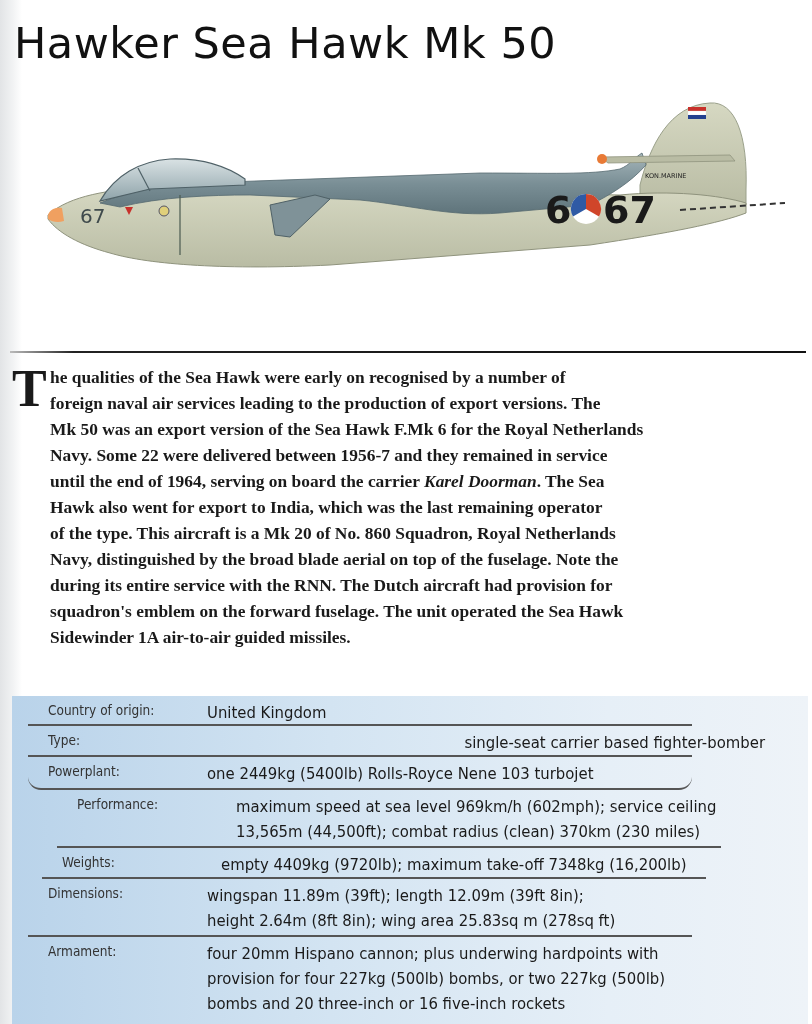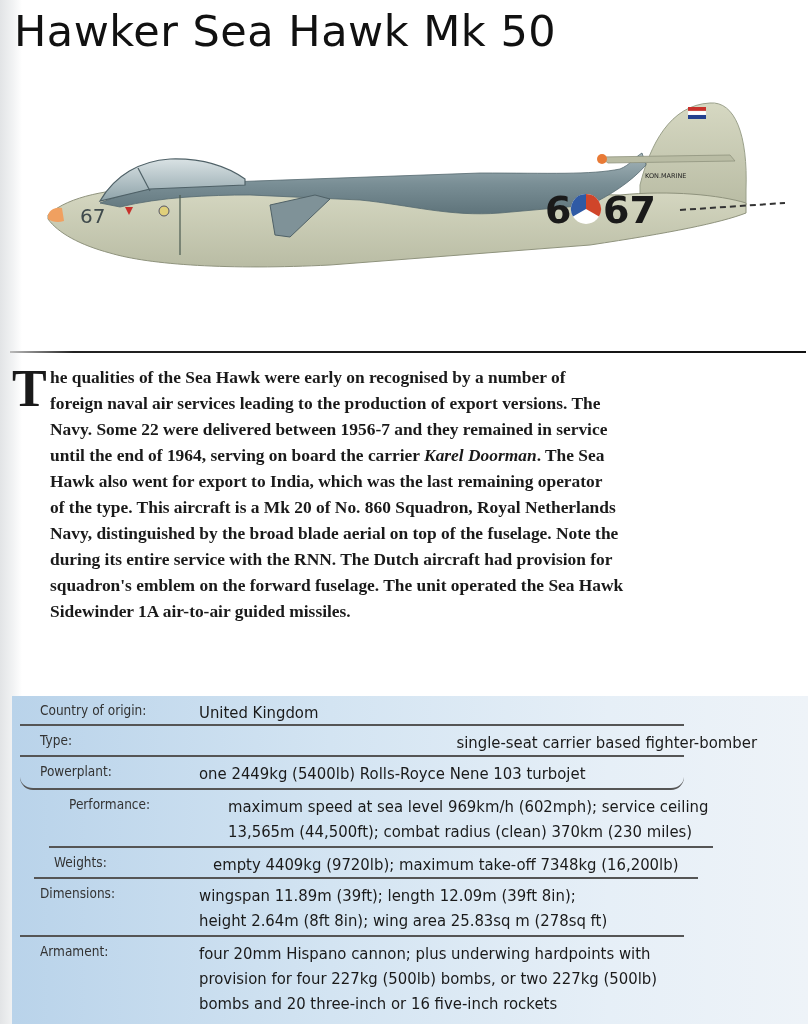--- a/index.html
+++ b/index.html
@@ -6,21 +6,21 @@
     body {
       width: 812px; height: 1024px; overflow: hidden; position: relative;
       background: #ffffff;
       font-family: "Liberation Sans", sans-serif;
     }
     .gutter {
       position: absolute; left: 0; top: 0; width: 22px; height: 1024px;
       background: linear-gradient(to right, #e2e4e6 0%, #f2f3f4 60%, #ffffff 100%);
     }
     .title {
-      position: absolute; left: 14px; top: 6px;
+      position: absolute; left: 14px; top: 18px;
       font-family: "DejaVu Sans", sans-serif;
       font-size: 43px; font-weight: normal; color: #111;
       letter-spacing: 0.5px;
     }
     .plane {
       position: absolute; left: 30px; top: 95px; width: 770px; height: 190px;
     }
     .rule {
       position: absolute; left: 10px; top: 351px; width: 796px; height: 2px;
       background: linear-gradient(to right, #bbb 0%, #222 8%, #111 100%);
@@ -34,21 +34,21 @@
     .body-text .dropcap {
       float: left; font-size: 52px; line-height: 42px; margin: 4px 2px 0 0;
       font-weight: bold;
     }
     .body-text em { font-style: italic; }
     .specs {
       position: absolute; left: 12px; top: 696px; width: 796px; height: 328px;
       background: linear-gradient(to right, #b9d3ea 0%, #d3e4f2 40%, #e6eff7 75%, #eef3f8 100%);
     }
     .spec-row {
-      position: absolute; left: 8px; width: 664px;
+      position: absolute; left: 16px; width: 664px;
       border-bottom: 2px solid #555;
       text-decoration: underline;
     }
     .spec-row.last { border-bottom: none; }
     .spec-label {
       position: absolute; left: 20px; top: 6px;
       font-family: "DejaVu Sans", sans-serif; font-size: 13.5px; color: #333;
       transform: scaleX(0.9); transform-origin: left top;
     }
     .spec-value {
@@ -122,20 +122,21 @@
 
   <line x1="150" y1="100" x2="150" y2="160" stroke="#4a5a50" stroke-width="1.2"></line>
 </svg>
 
 <div class="rule"></div>
 
 <div class="body-text">
   <span class="dropcap">T</span>
   <span class="line">he qualities of the Sea Hawk were early on recognised by a number of</span>
   <span class="line">foreign naval air services leading to the production of export versions. The</span>
+  <span class="line">Mk 50 was an export version of the Sea Hawk F.Mk 6 for the Royal Netherlands</span>
   <span class="line">Navy. Some 22 were delivered between 1956-7 and they remained in service</span>
   <span class="line"><span>until the end of 1964, serving on board the carrier </span><em>Karel Doorman</em><span>. The Sea</span></span>
   <span class="line">Hawk also went for export to India, which was the last remaining operator</span>
   <span class="line">of the type. This aircraft is a Mk 20 of No. 860 Squadron, Royal Netherlands</span>
   <span class="line">Navy, distinguished by the broad blade aerial on top of the fuselage. Note the</span>
   <span class="line">during its entire service with the RNN. The Dutch aircraft had provision for</span>
   <span class="line">squadron's emblem on the forward fuselage. The unit operated the Sea Hawk</span>
   <span class="line">Sidewinder 1A air-to-air guided missiles.</span>
 </div>
 

